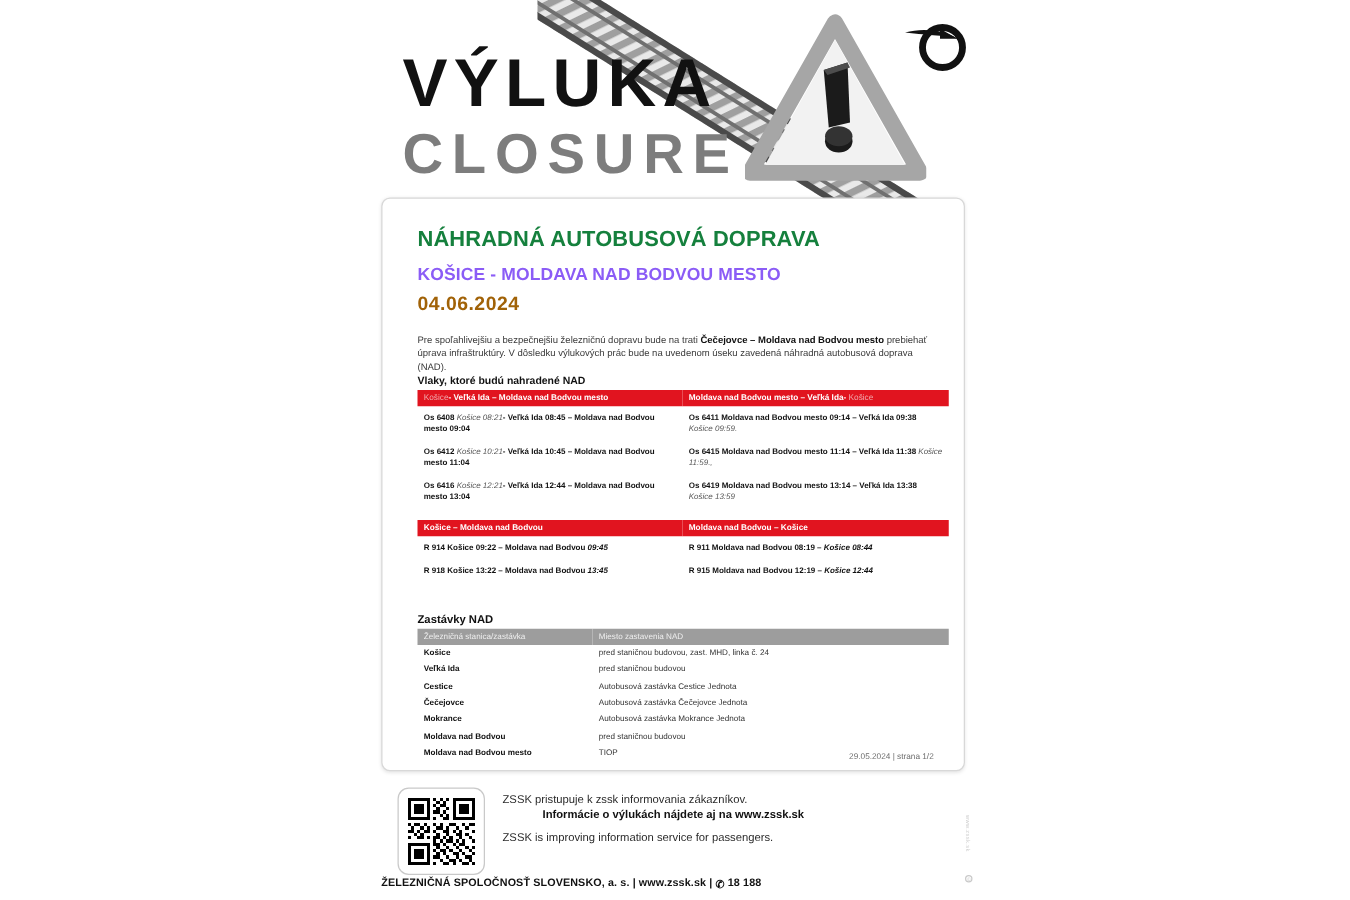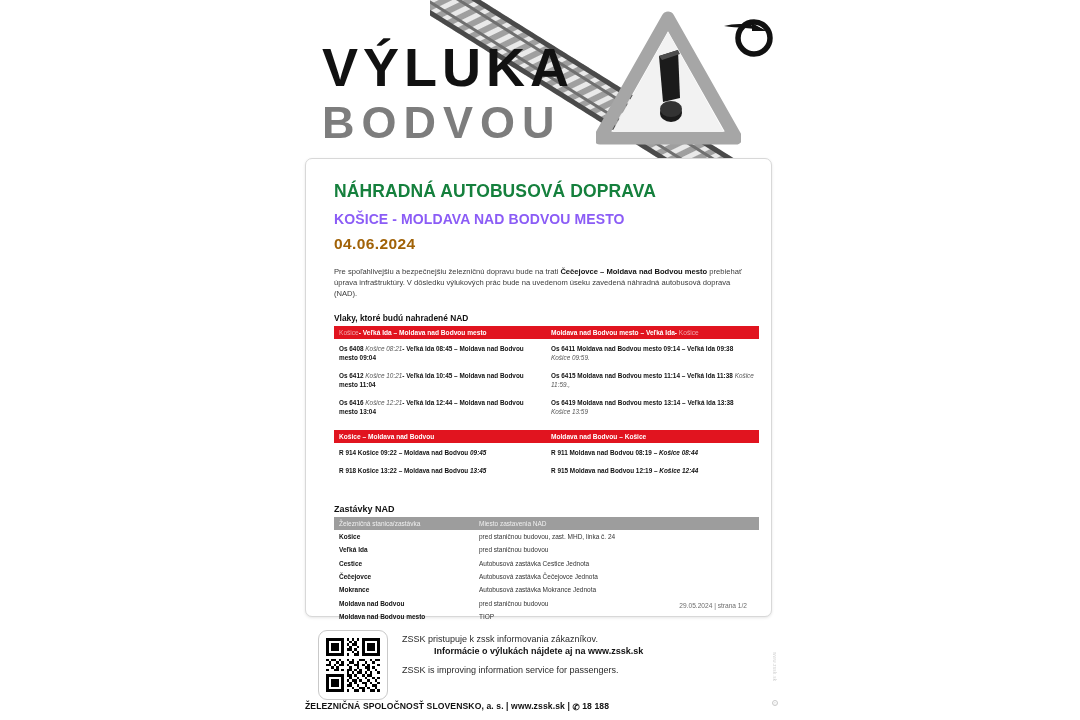--- a/index.html
+++ b/index.html
@@ -38,21 +38,21 @@
   .h1 { font-size: 17.5px; font-weight: 800; color: #15803d; letter-spacing: .1px; }
   .h2 { font-size: 14px; font-weight: 800; color: #8b5cf6; letter-spacing: .1px; margin-top: 9px; }
   .h3 { font-size: 15.5px; font-weight: 600; color: #a16207; margin-top: 8px; letter-spacing: .4px; }
 
   .intro {
     margin-top: 13px; width: 412px;
     font-size: 7.6px; line-height: 1.45; color: #3a3a3a;
   }
   .intro b { color: #111; font-weight: 700; }
 
-  .sec-title { margin-top: 14px; font-size: 8.4px; font-weight: 700; color: #111; }
+  .sec-title { font-size: 8.4px; font-weight: 700; color: #111; }
 
   .tbl { width: 425px; margin-top: 3px; border-collapse: collapse; table-layout: fixed; }
   .tbl td { vertical-align: top; }
   .redhead td {
     background: #e1141f; color: #fff; font-size: 6.6px; font-weight: 700;
     padding: 3px 5px; height: 11px;
   }
   .redhead .dim { color: #f0a8ac; font-weight: 400; }
 
   .trow td {
@@ -136,21 +136,21 @@
       <ellipse cx="75" cy="99" rx="11" ry="8" fill="#333"></ellipse>
     </svg>
 
     <svg class="logo-svg" width="58" height="48" viewBox="0 0 58 48">
       <circle cx="32" cy="26" r="16" fill="none" stroke="#111" stroke-width="5.5"></circle>
       <path d="M2 14 C16 10 34 12 44 19 C34 16 16 16 2 14 Z" fill="#111"></path>
       <path d="M30 11 L44 19 L30 19 Z" fill="#111"></path>
     </svg>
 
     <div class="banner-title">VÝLUKA</div>
-    <div class="banner-sub">BODVOU</div>
+    <div class="banner-sub">CLOSURE</div>
   </div>
 
   <div class="card">
 
     <div class="h1">NÁHRADNÁ AUTOBUSOVÁ DOPRAVA</div>
     <div class="h2">KOŠICE - MOLDAVA NAD BODVOU MESTO</div>
     <div class="h3">04.06.2024</div>
 
     <p class="intro"><span>Pre spoľahlivejšiu a bezpečnejšiu železničnú dopravu bude na trati </span><b>Čečejovce – Moldava nad Bodvou mesto</b><span> prebiehať úprava infraštruktúry. V dôsledku výlukových prác bude na uvedenom úseku zavedená náhradná autobusová doprava (NAD).</span></p>
 

